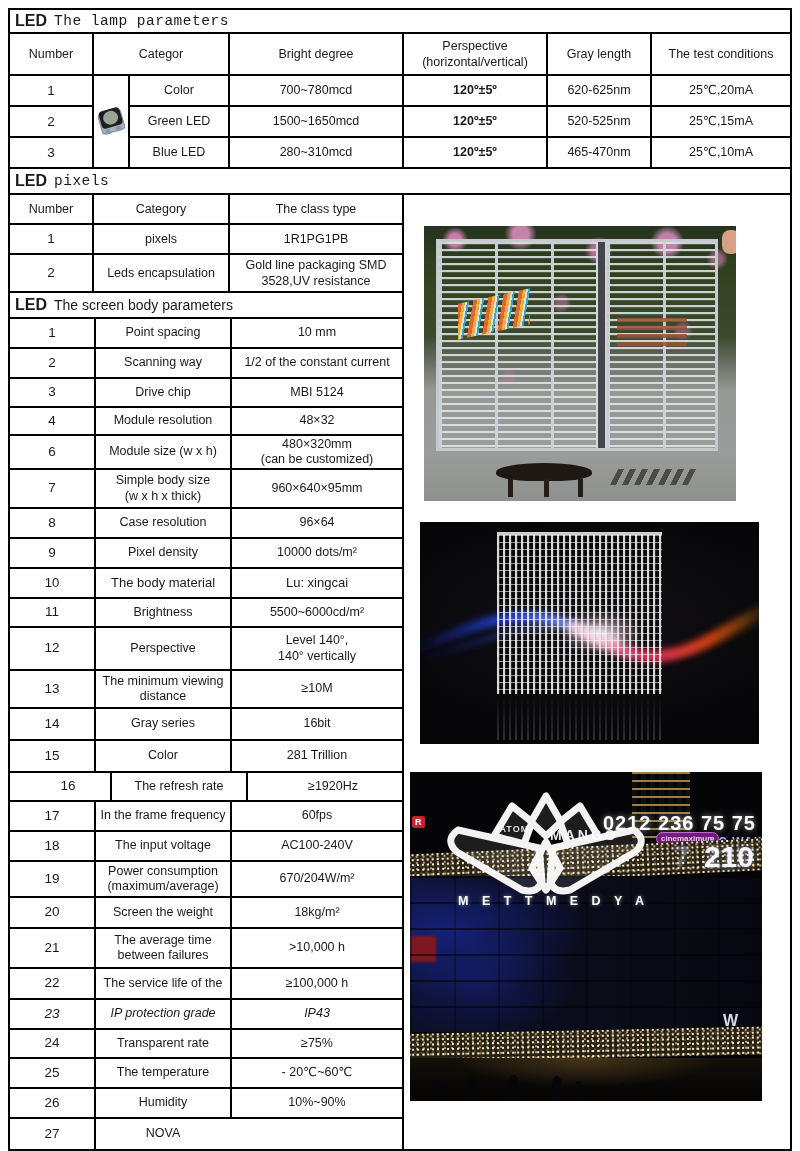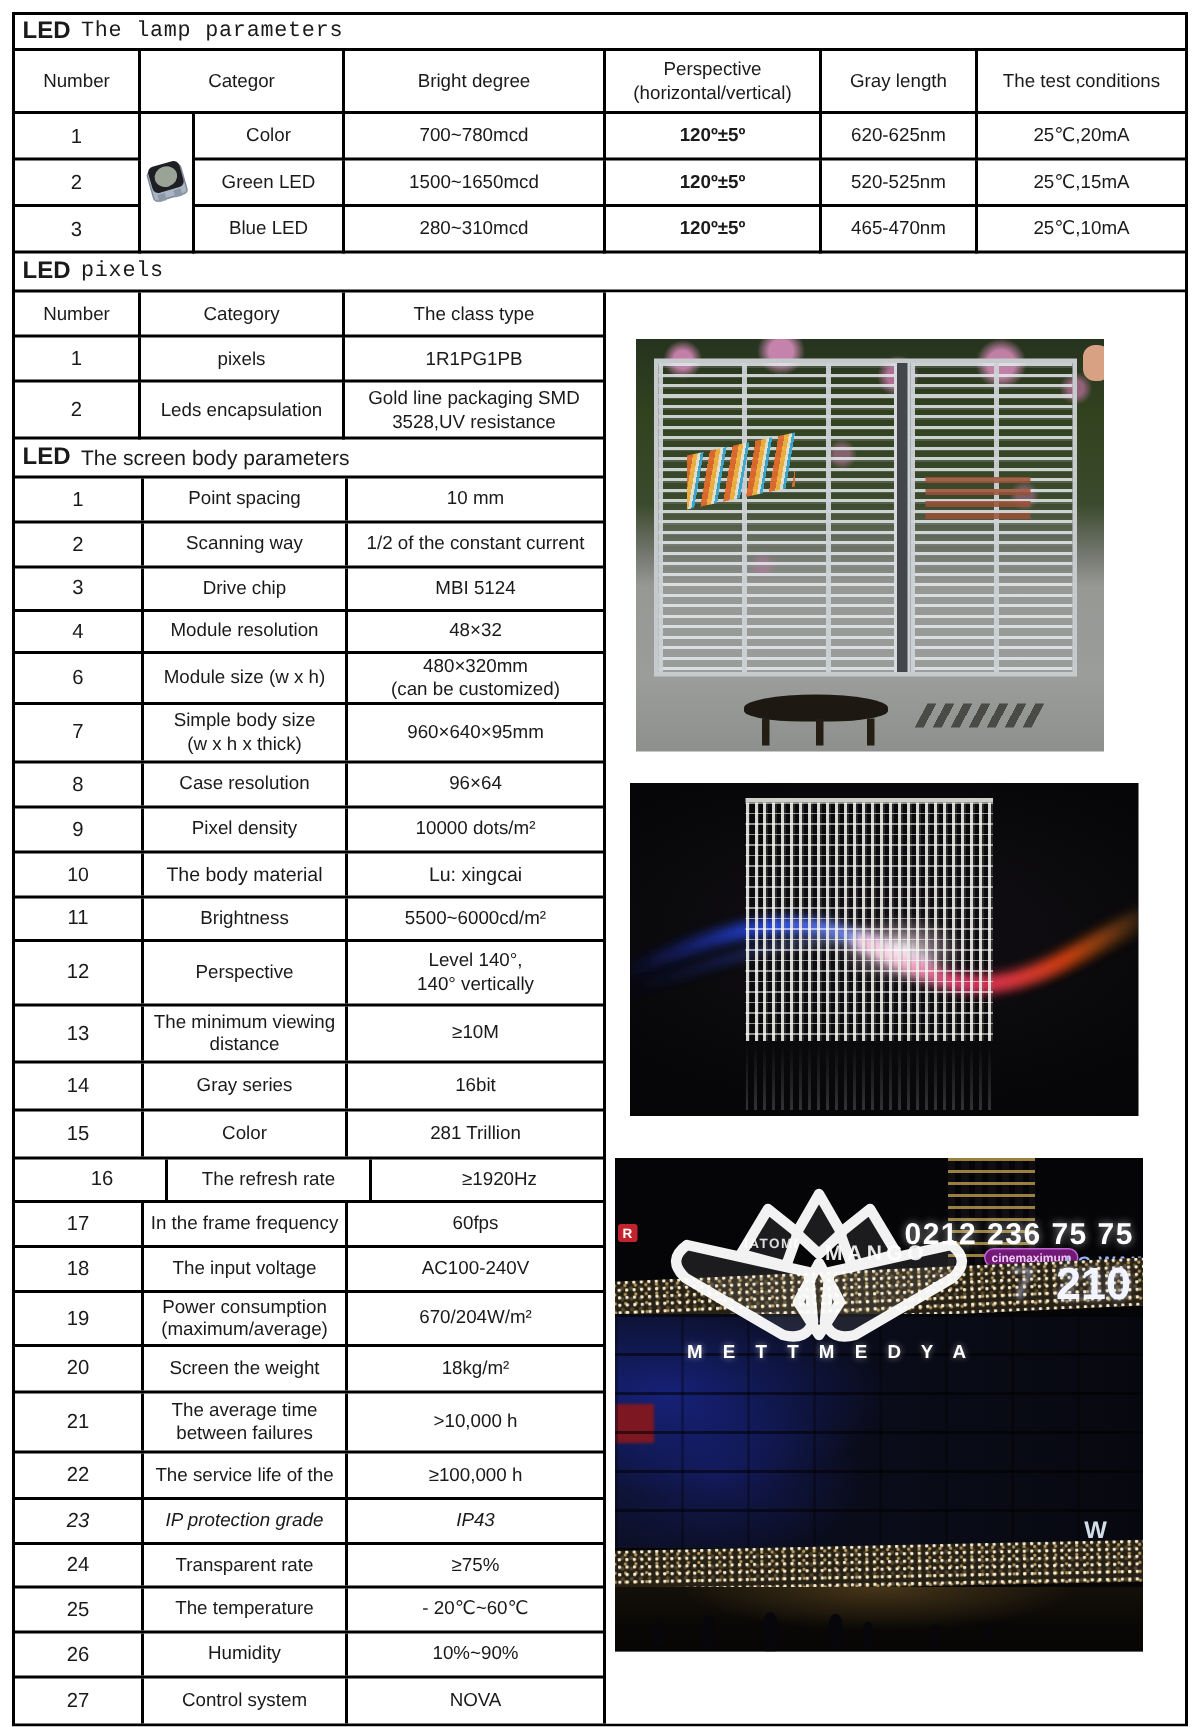--- a/index.html
+++ b/index.html
@@ -347,21 +347,20 @@
             <div class="bcell cat">The temperature</div>
             <div class="bcell val">- 20℃~60℃</div>
           </div>
           <div class="brow" style="height: 30px;">
             <div class="bcell num">26</div>
             <div class="bcell cat">Humidity</div>
             <div class="bcell val">10%~90%</div>
           </div>
           <div class="brow last" style="height: 30px;">
             <div class="bcell num">27</div>
-            <div class="bcell cat">Control system</div>
             <div class="bcell val">NOVA</div>
           </div>
         </div>
     </div>
 
     <div id="right-cell">
 
       <div class="photo" id="photo-outdoor">
         <div id="flowers"></div>
         <div id="panels">

